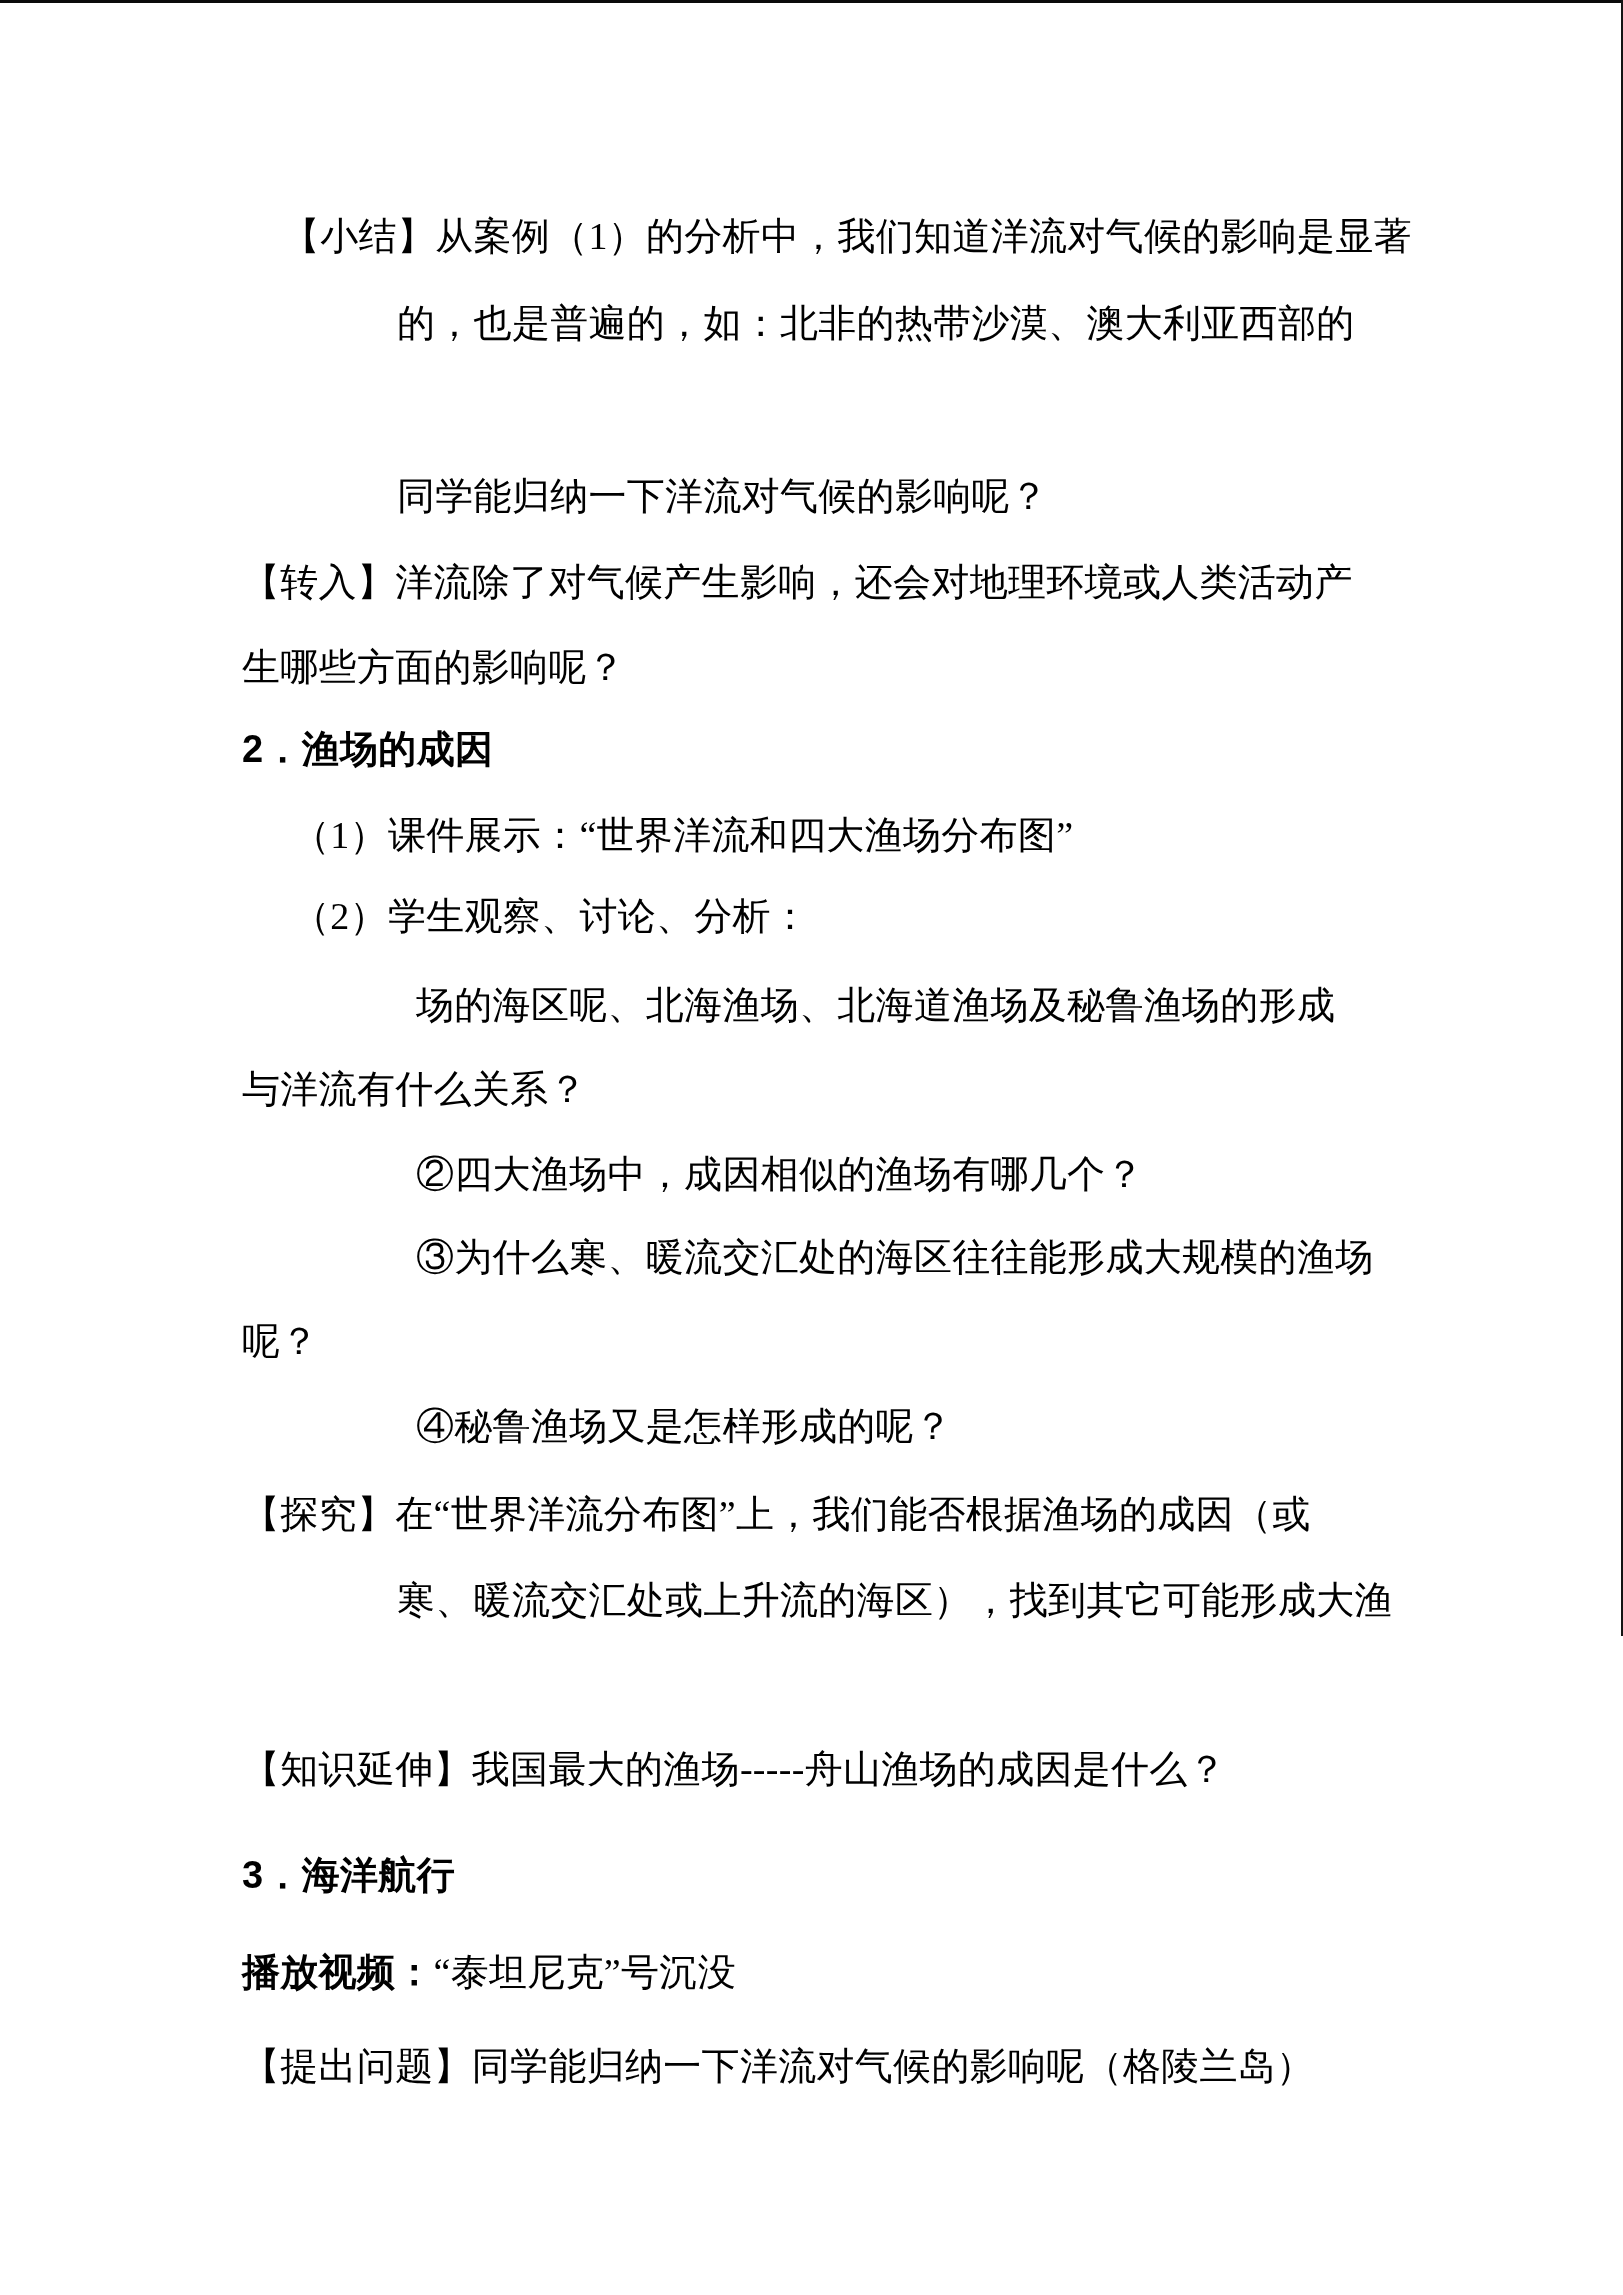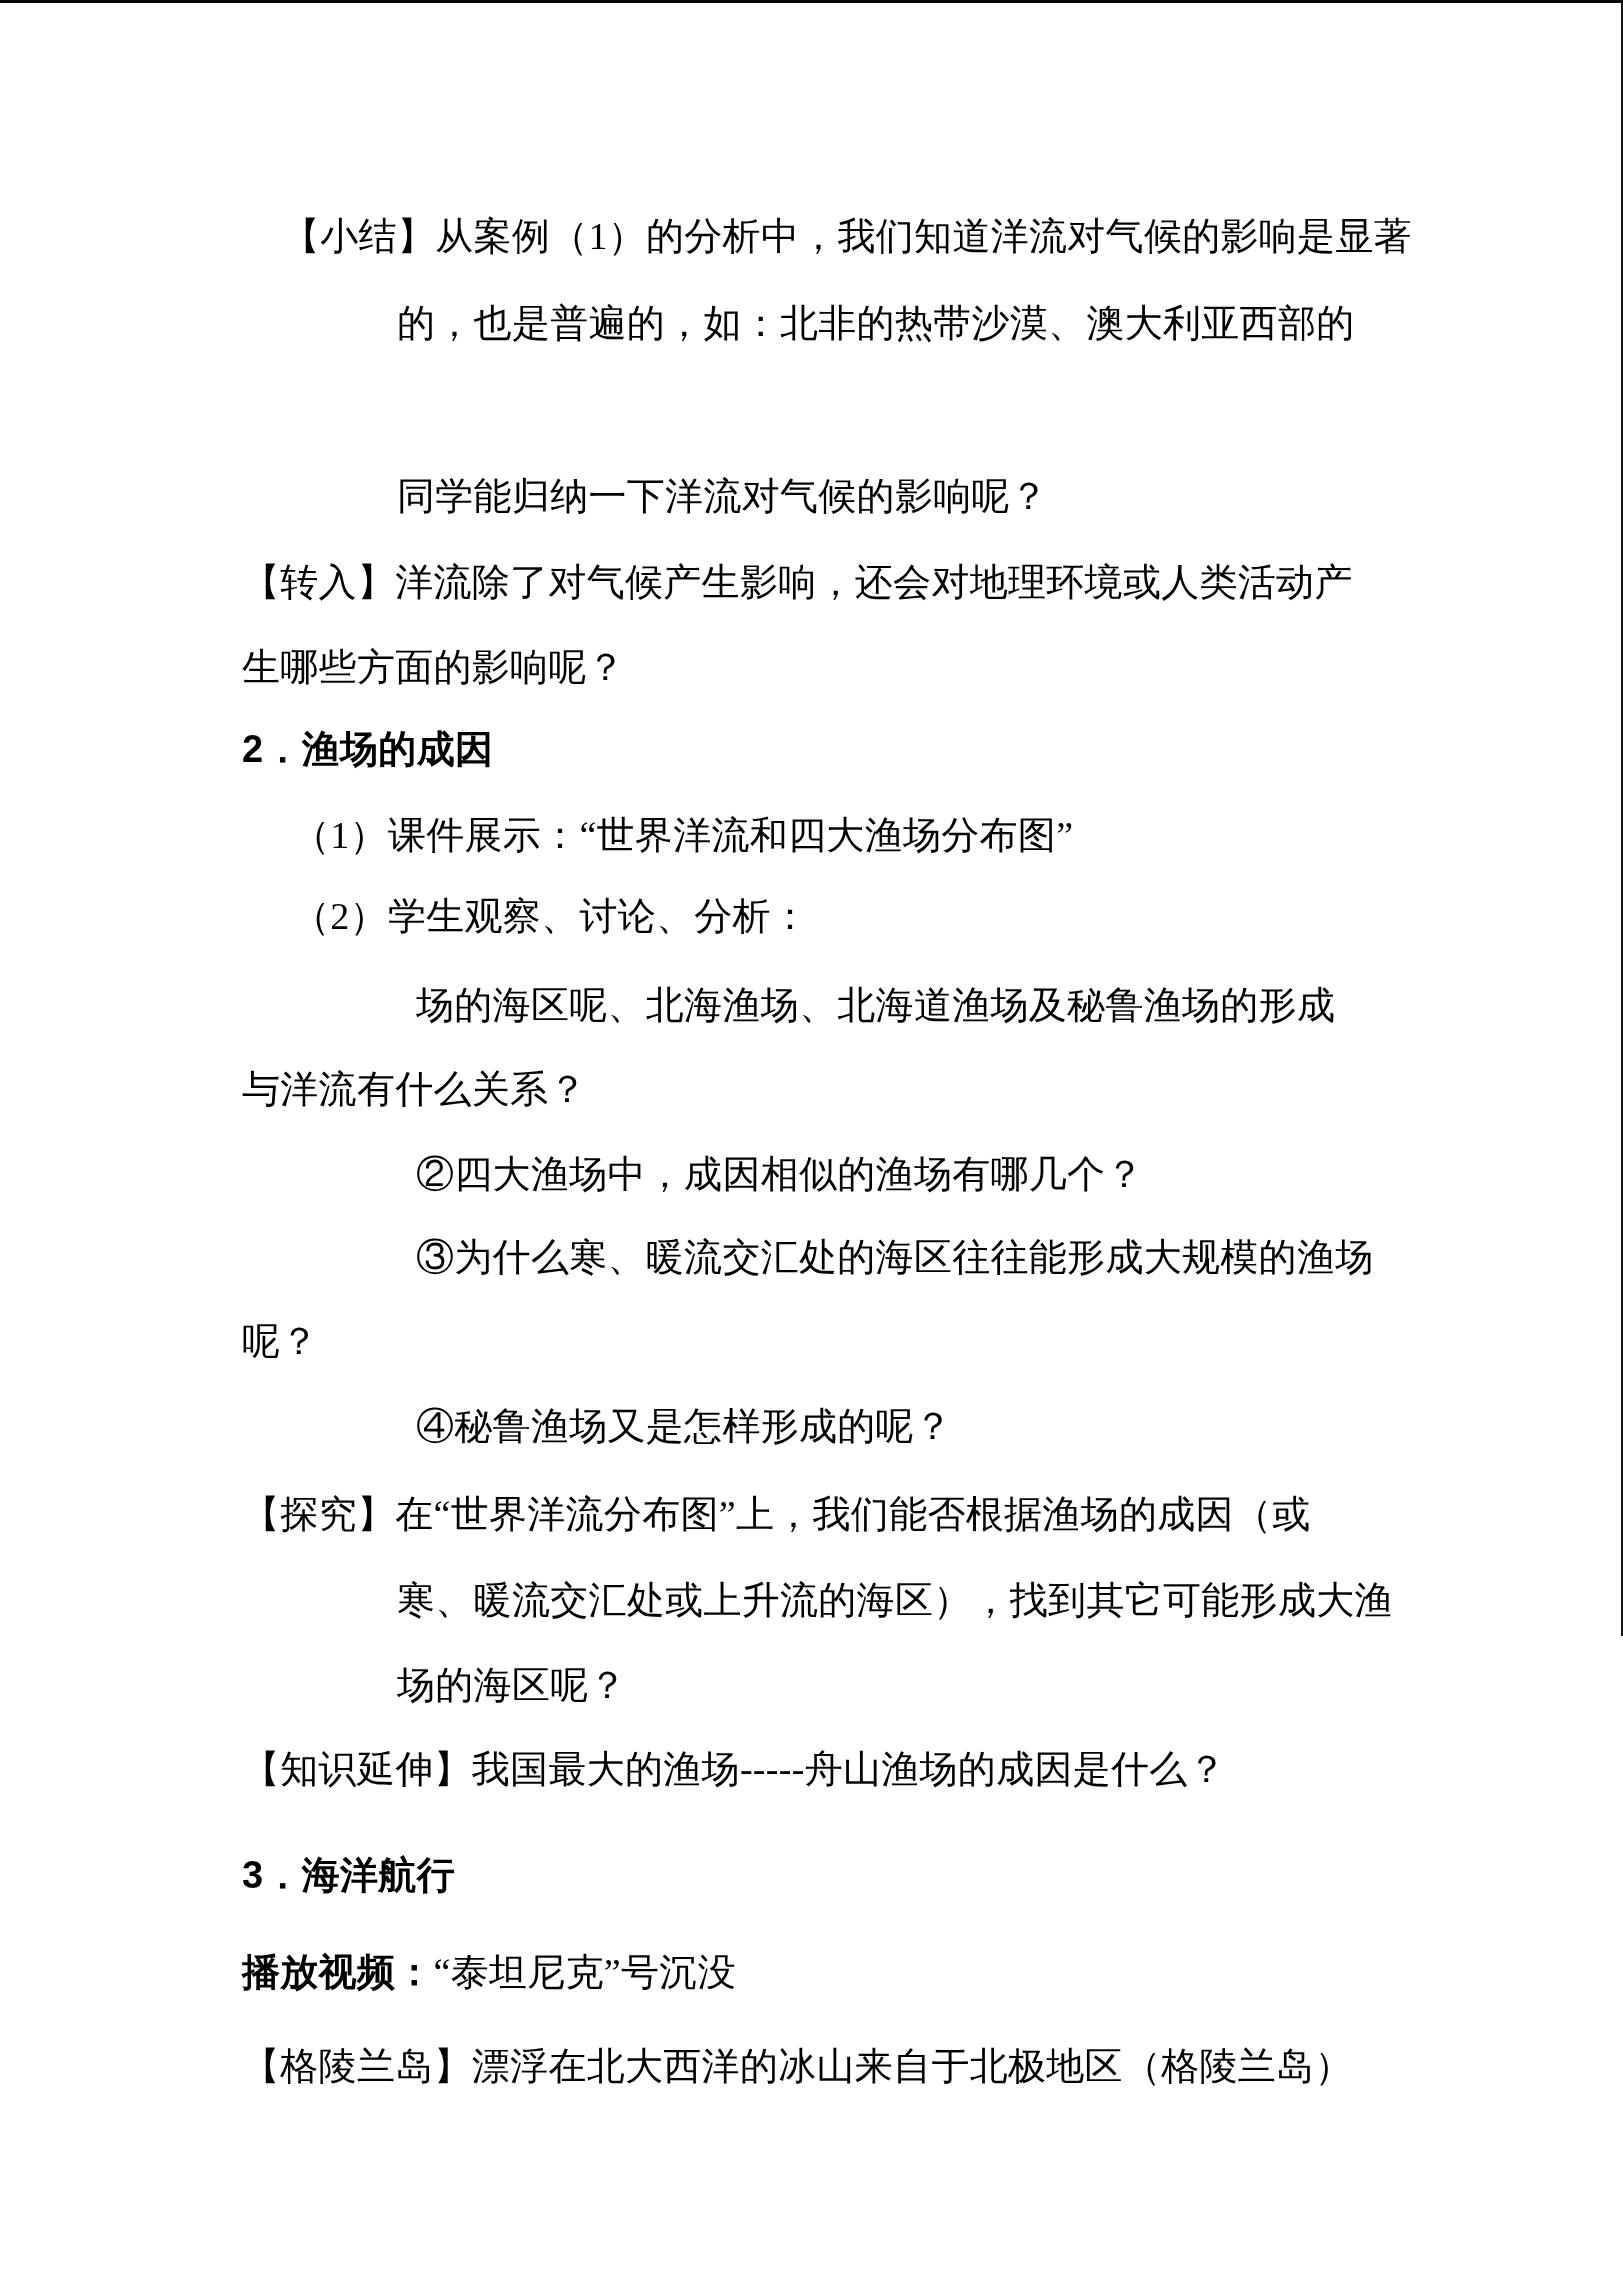--- a/index.html
+++ b/index.html
@@ -72,20 +72,19 @@
       <div class="line indent-item" style="top: 792px;"><span class="seg">（1）课件展示：“世界洋流和四大渔场分布图”</span></div>
       <div class="line indent-item" style="top: 873px;"><span class="seg">（2）学生观察、讨论、分析：</span></div>
       <div class="line indent-circle" style="top: 962px;"><span class="seg">场的海区呢、北海渔场、北海道渔场及秘鲁渔场的形成</span></div>
       <div class="line indent-margin" style="top: 1046px;"><span class="seg">与洋流有什么关系？</span></div>
       <div class="line indent-circle" style="top: 1131px;"><span class="seg">②四大渔场中，成因相似的渔场有哪几个？</span></div>
       <div class="line indent-circle" style="top: 1214px;"><span class="seg">③为什么寒、暖流交汇处的海区往往能形成大规模的渔场</span></div>
       <div class="line indent-margin" style="top: 1298px;"><span class="seg">呢？</span></div>
       <div class="line indent-circle" style="top: 1383px;"><span class="seg">④秘鲁渔场又是怎样形成的呢？</span></div>
       <div class="line indent-margin" style="top: 1471px;"><span class="seg">【探究】在“世界洋流分布图”上，我们能否根据渔场的成因（或</span></div>
       <div class="line indent-hang" style="top: 1557px;"><span class="seg">寒、暖流交汇处或上升流的海区），找到其它可能形成大渔</span></div>
-      <div class="line indent-hang" style="top: 1642px;"><span class="seg">场的海区呢？</span></div>
       <div class="line indent-margin" style="top: 1726px;"><span class="seg">【知识延伸】我国最大的渔场-----舟山渔场的成因是什么？</span></div>
       <div class="line indent-margin" style="top: 1832px;"><span class="seg bold">3．海洋航行</span></div>
       <div class="line indent-margin" style="top: 1929px;"><span class="seg bold">播放视频：</span><span class="seg">“泰坦尼克”号沉没</span></div>
-      <div class="line indent-margin" style="top: 2023px;"><span class="seg">【格陵兰岛】漂浮在北大西洋的冰山来自于北极地区（格陵兰岛）</span></div>
+      <div class="line indent-margin" style="top: 2023px;"><span class="seg">【提出问题】同学能归纳一下洋流对气候的影响呢（格陵兰岛）</span></div>
     </div>
 </div>
 
 
 </body></html>

